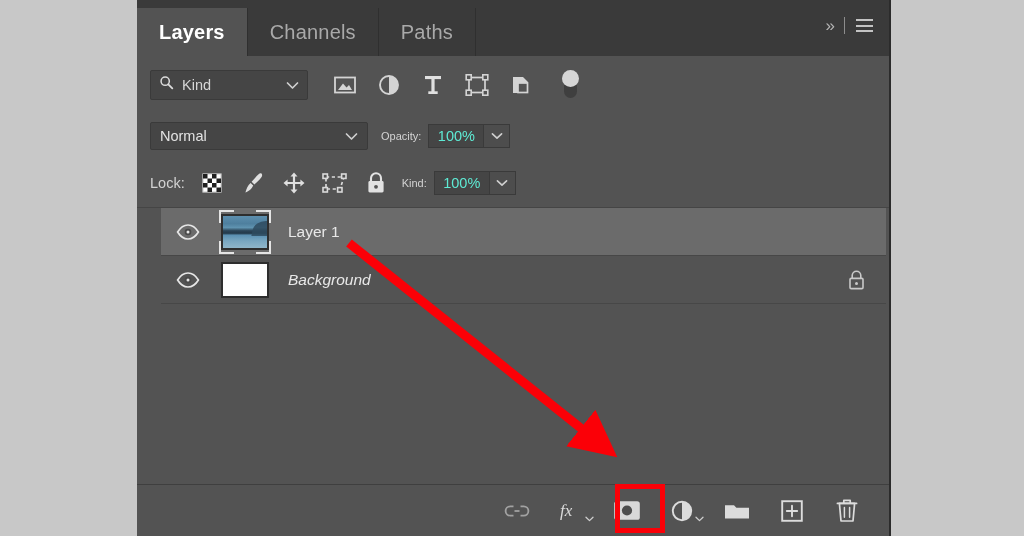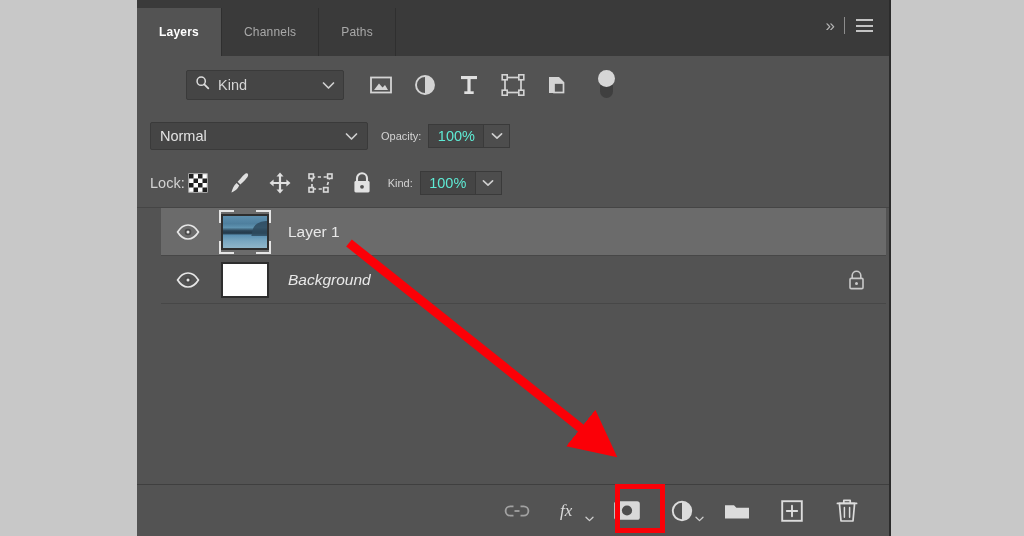--- a/index.html
+++ b/index.html
@@ -37,21 +37,21 @@
     display: flex;
     align-items: flex-end;
     flex: none;
   }
   .tab {
     height: 48px;
     padding: 0 22px;
     display: flex;
     align-items: center;
     justify-content: center;
-    font-size: 12px;
+    font-size: 20px;
     color: #a9a9a9;
     background: #3a3a3a;
     border-right: 1px solid #2f2f2f;
     box-sizing: border-box;
     letter-spacing: .2px;
     cursor: pointer;
   }
   .tab.active {
     background: #535353;
     color: #ffffff;
@@ -106,21 +106,20 @@
     height: 30px;
     background: #454545;
     border: 1px solid #3a3a3a;
     border-radius: 2px;
     display: flex;
     align-items: center;
     padding: 0 8px;
     box-sizing: border-box;
     gap: 8px;
     cursor: pointer;
-    margin-left: 36px;
   }
   #kind-select .label {
     flex: 1;
     color: #d6d6d6;
     font-size: 14.5px;
   }
   .filter-icons {
     display: flex;
     align-items: center;
     gap: 18px;
@@ -221,20 +220,21 @@
     background: #535353;
     display: flex;
     align-items: center;
     padding-left: 13px;
     flex: none;
     border-bottom: 1px solid #454545;
   }
   #lockrow .locklbl {
     color: #d3d3d3;
     font-size: 14.5px;
+    margin-right: 14px;
   }
   .lock-icons {
     display: flex;
     align-items: center;
     gap: 15px;
   }
   .li {
     width: 26px;
     height: 26px;
     display: flex;

